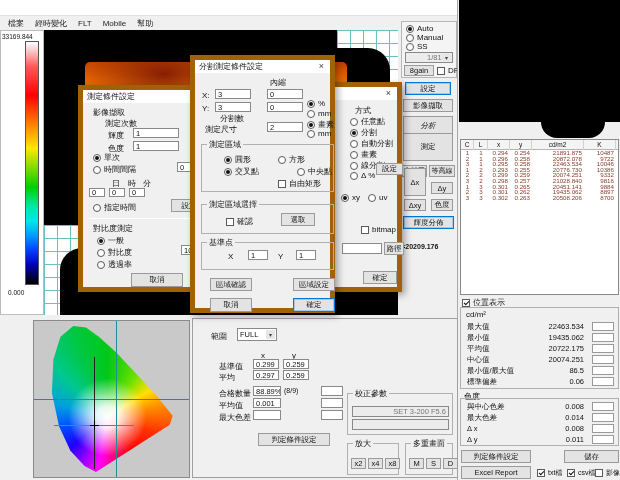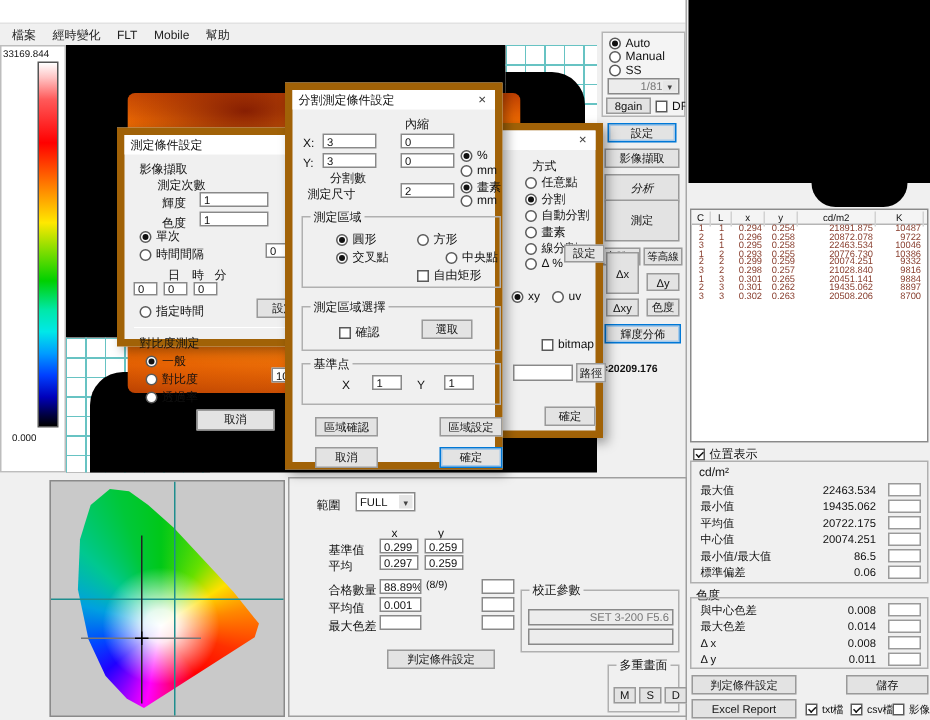--- a/index.html
+++ b/index.html
@@ -284,31 +284,39 @@
     <div class="fld" style="left:60px;top:91px;width:28px;height:10px;"></div>
     <div class="fld" style="left:128px;top:67px;width:22px;height:10px;"></div>
     <div class="fld" style="left:128px;top:79px;width:22px;height:10px;"></div>
     <div class="fld" style="left:128px;top:91px;width:22px;height:10px;"></div>
     <div class="btn" style="left:65px;top:114px;width:72px;height:13px;">判定條件設定</div>
     <div class="grp" style="left:154px;top:74px;width:106px;height:42px;">
       <b>校正參數</b>
       <div class="fld dis" style="left:4px;top:12px;width:97px;height:11px;">SET 3-200 F5.6</div>
       <div class="fld dis" style="left:4px;top:25px;width:97px;height:11px;"></div>
     </div>
+    <div class="grp" style="left:154px;top:124px;width:52px;height:32px;">
+      <b>放大</b>
+      <div class="btnrow" id="zoom-btns" style="left:3px;top:14px;">
+          <div class="btn" style="position: relative; width: 15px; height: 11px;">x2</div>
+          <div class="btn" style="position: relative; width: 15px; height: 11px;">x4</div>
+          <div class="btn" style="position: relative; width: 15px; height: 11px;">x8</div>
+        </div>
+    </div>
     <div class="grp" style="left:212px;top:124px;width:48px;height:32px;">
       <b>多重畫面</b>
       <div class="btnrow" id="multi-btns" style="left:3px;top:14px;">
           <div class="btn" style="position: relative; width: 15px; height: 11px;">M</div>
           <div class="btn" style="position: relative; width: 15px; height: 11px;">S</div>
           <div class="btn" style="position: relative; width: 15px; height: 11px;">D</div>
         </div>
     </div>
   </div>
 
-  <div class="dlg" style="left:78px;top:85px;width:150px;height:146px;z-index:20;">
+  <div class="dlg" style="left:78px;top:85px;width:150px;height:207px;z-index:20;">
     <div class="tbar">測定條件設定</div>
     <div class="lb" style="left:10px;top:17px;">影像擷取</div>
     <div class="lb" style="left:22px;top:28px;">測定次數</div>
     <div class="lb" style="left:25px;top:40px;">輝度</div>
     <div class="fld" style="left:50px;top:38px;width:46px;height:10px;">1</div>
     <div class="lb" style="left:25px;top:53px;">色度</div>
     <div class="fld" style="left:50px;top:51px;width:46px;height:10px;">1</div>
     <div class="rd on" style="left:10px;top:62px;">
         <i></i>
         <span>單次</span>

